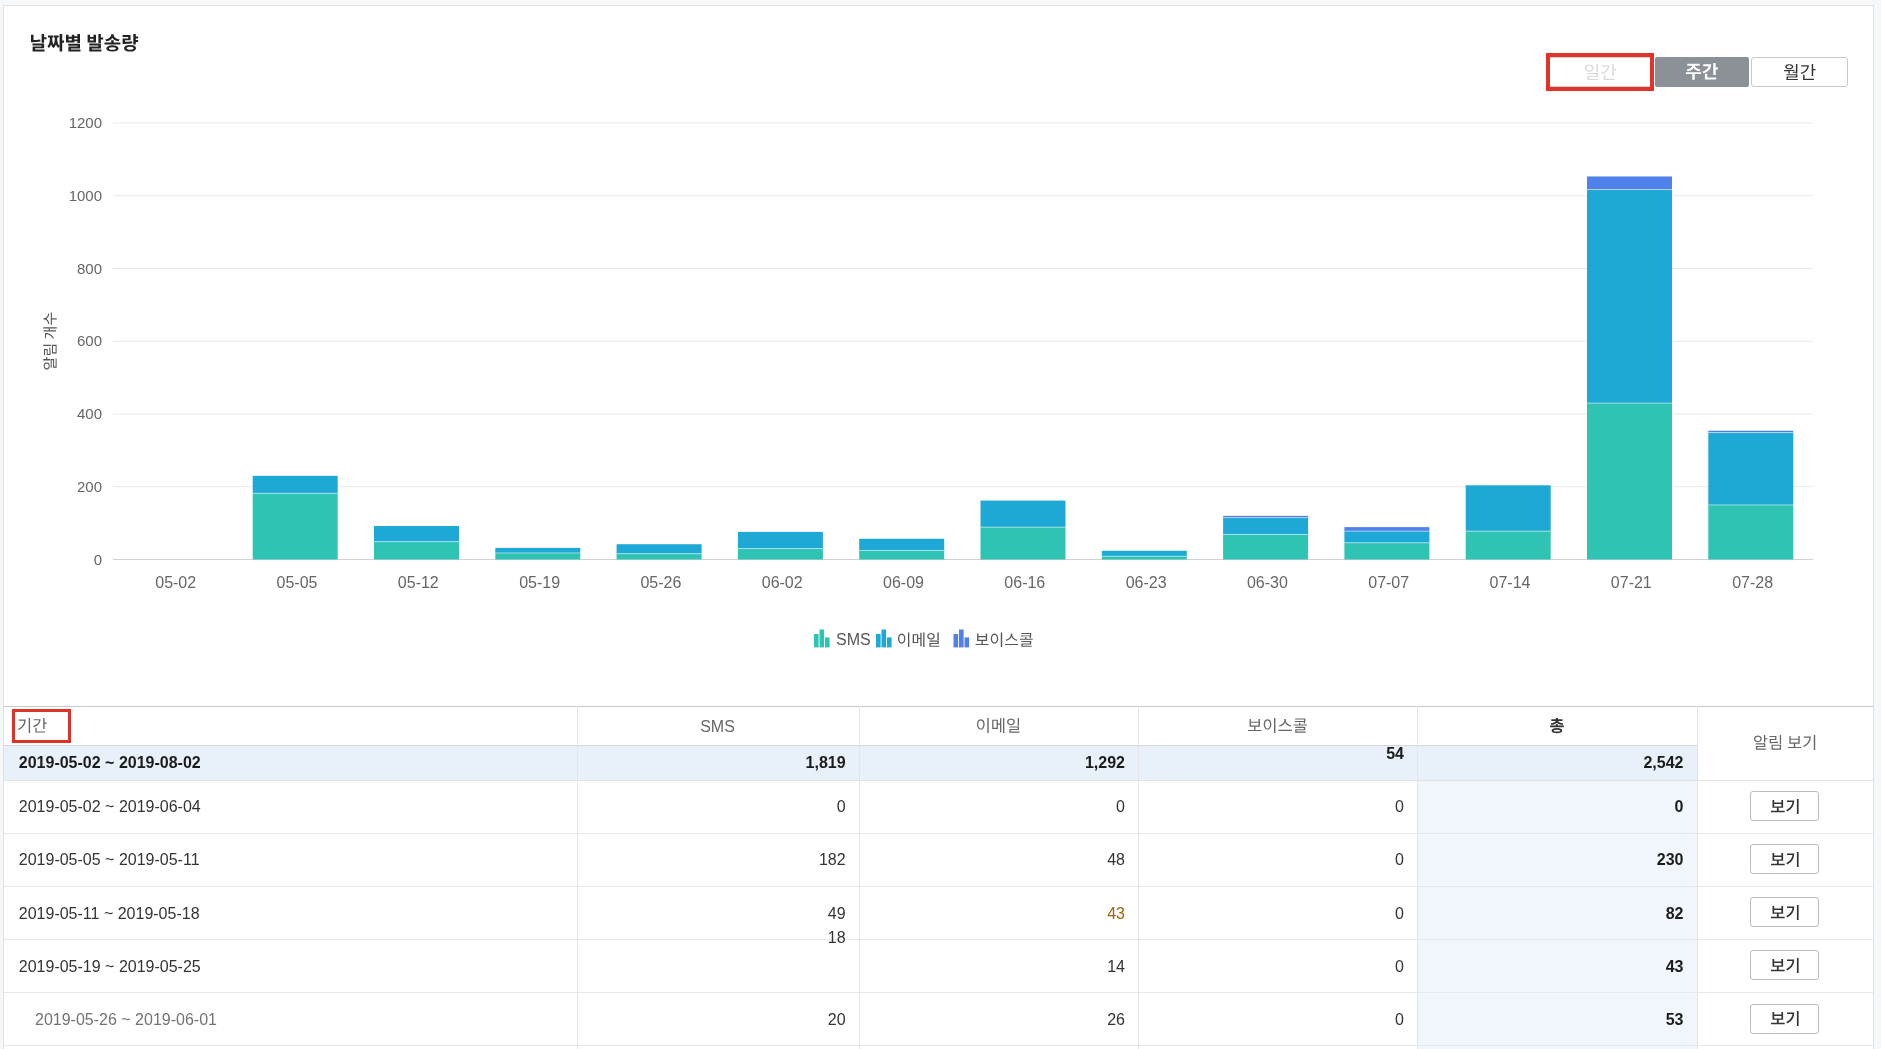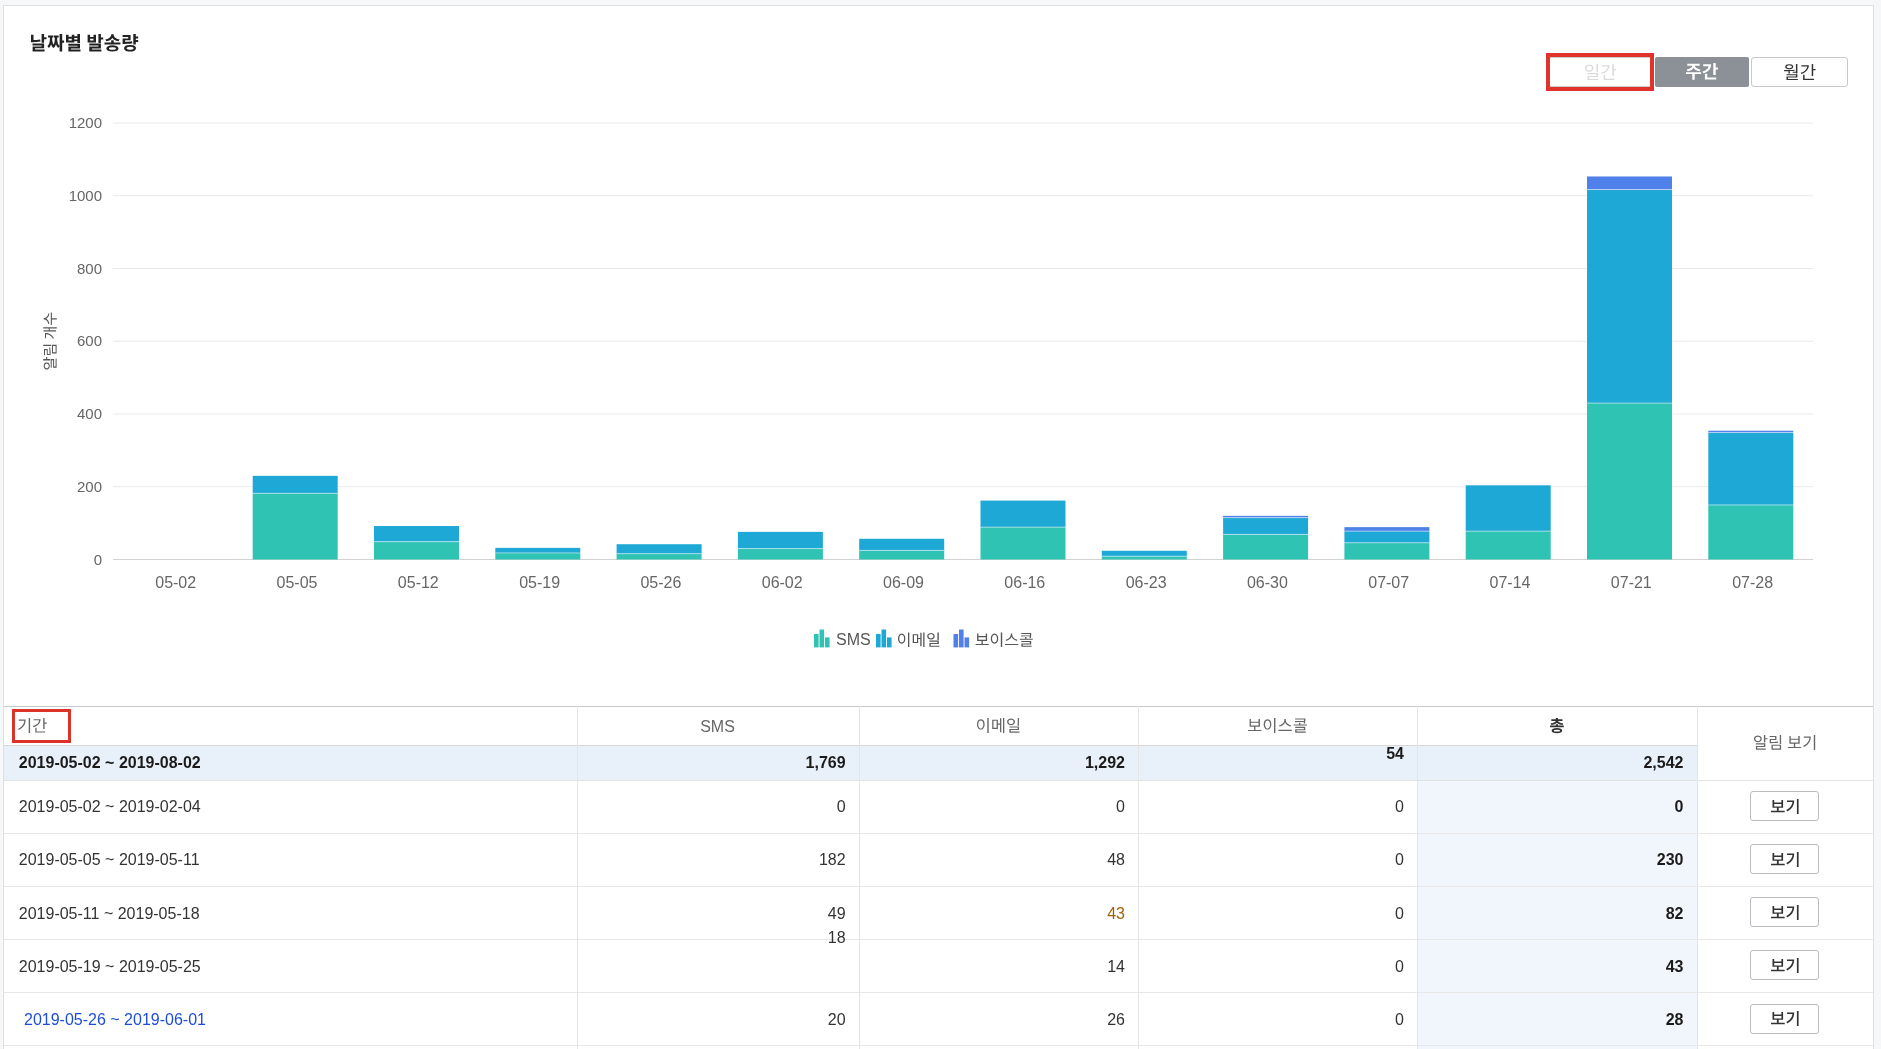--- a/index.html
+++ b/index.html
@@ -147,25 +147,25 @@
     <path d="M0.0 11.9H13.5V13.0H0.0ZM6.1 8.3H7.4V12.2H6.1ZM1.6 1.1H2.9V3.7H10.5V1.1H11.9V8.7H1.6ZM2.9 4.8V7.6H10.5V4.8Z M26.0 0.0H27.4V14.9H26.0ZM19.5 1.2Q20.6 1.2 21.5 1.8Q22.3 2.4 22.8 3.6Q23.3 4.8 23.3 6.4Q23.3 7.9 22.8 9.1Q22.3 10.3 21.5 10.9Q20.6 11.6 19.5 11.6Q18.4 11.6 17.6 10.9Q16.7 10.3 16.2 9.1Q15.7 7.9 15.7 6.4Q15.7 4.8 16.2 3.6Q16.7 2.4 17.6 1.8Q18.4 1.2 19.5 1.2ZM19.5 2.4Q18.8 2.4 18.2 2.9Q17.7 3.4 17.4 4.3Q17.0 5.1 17.0 6.4Q17.0 7.6 17.4 8.5Q17.7 9.4 18.2 9.9Q18.8 10.4 19.5 10.4Q20.2 10.4 20.8 9.9Q21.4 9.4 21.7 8.5Q22.0 7.6 22.0 6.4Q22.0 5.1 21.7 4.3Q21.4 3.4 20.8 2.9Q20.2 2.4 19.5 2.4Z M36.3 1.0H37.5V2.2Q37.5 3.2 37.2 4.0Q36.9 4.9 36.3 5.7Q35.7 6.4 34.9 7.0Q34.2 7.6 33.3 8.0Q32.4 8.4 31.5 8.6L30.9 7.5Q31.7 7.3 32.5 7.0Q33.3 6.6 34.0 6.1Q34.7 5.6 35.2 5.0Q35.7 4.4 36.0 3.7Q36.3 2.9 36.3 2.2ZM36.6 1.0H37.8V2.2Q37.8 2.9 38.1 3.7Q38.4 4.4 38.9 5.0Q39.5 5.6 40.2 6.1Q40.9 6.6 41.6 7.0Q42.4 7.3 43.2 7.5L42.6 8.6Q41.7 8.4 40.8 8.0Q40.0 7.6 39.2 7.0Q38.4 6.4 37.8 5.7Q37.3 4.9 36.9 4.0Q36.6 3.2 36.6 2.2ZM30.4 11.8H43.9V12.9H30.4Z M47.1 0.5H56.7V1.5H47.1ZM45.6 6.5H59.0V7.6H45.6ZM51.0 4.7H52.4V7.0H51.0ZM56.0 0.5H57.4V1.4Q57.4 2.2 57.3 3.2Q57.3 4.3 57.0 5.6L55.7 5.5Q55.9 4.2 56.0 3.2Q56.0 2.2 56.0 1.4ZM56.4 2.7V3.7L47.0 4.2L46.8 3.0ZM47.2 8.8H57.3V12.2H48.5V14.0H47.2V11.2H55.9V9.9H47.2ZM47.2 13.6H57.7V14.7H47.2Z" fill="#666"></path>
   </svg>
 <svg style="position:absolute;left:1549.8px;top:717.7px;overflow:visible;" width="15" height="16">
     <path d="M0.0 7.6H13.8V9.3H0.0ZM5.8 6.2H8.0V8.4H5.8ZM5.8 0.0H8.0V2.2H5.8ZM5.7 2.3H7.6V2.6Q7.6 3.5 7.2 4.2Q6.8 5.0 6.0 5.5Q5.2 6.1 4.0 6.4Q2.8 6.8 1.2 6.9L0.6 5.2Q2.0 5.1 2.9 4.9Q3.9 4.7 4.5 4.3Q5.1 3.9 5.4 3.5Q5.7 3.1 5.7 2.6ZM6.2 2.3H8.1V2.6Q8.1 3.1 8.4 3.5Q8.7 3.9 9.3 4.3Q9.9 4.7 10.9 4.9Q11.8 5.1 13.2 5.2L12.6 6.9Q11.0 6.8 9.8 6.4Q8.6 6.1 7.8 5.5Q7.0 5.0 6.6 4.2Q6.2 3.5 6.2 2.6ZM1.3 1.3H12.5V3.0H1.3ZM6.9 10.0Q9.4 10.0 10.8 10.7Q12.2 11.4 12.2 12.7Q12.2 13.9 10.8 14.6Q9.4 15.2 6.9 15.2Q4.4 15.2 3.0 14.6Q1.6 13.9 1.6 12.7Q1.6 11.4 3.0 10.7Q4.4 10.0 6.9 10.0ZM6.9 11.7Q5.3 11.7 4.6 11.9Q3.8 12.1 3.8 12.7Q3.8 13.2 4.6 13.4Q5.3 13.6 6.9 13.6Q8.4 13.6 9.2 13.4Q10.0 13.2 10.0 12.7Q10.0 12.1 9.2 11.9Q8.4 11.7 6.9 11.7Z" fill="#333"></path>
   </svg>
 <svg style="position:absolute;left:1754.2px;top:735.0px;overflow:visible;" width="62" height="16">
     <path d="M9.9 0.0H11.3V7.6H9.9ZM10.7 3.2H13.5V4.3H10.7ZM1.8 8.3H11.3V12.0H3.2V14.2H1.9V10.9H10.0V9.4H1.8ZM1.9 13.6H11.8V14.7H1.9ZM3.8 0.5Q5.0 0.5 5.8 1.0Q6.7 1.4 7.2 2.1Q7.7 2.9 7.7 3.9Q7.7 4.8 7.2 5.6Q6.7 6.3 5.8 6.8Q5.0 7.2 3.8 7.2Q2.7 7.2 1.9 6.8Q1.0 6.3 0.5 5.6Q0.0 4.8 0.0 3.8Q0.0 2.9 0.5 2.1Q1.0 1.4 1.9 1.0Q2.7 0.5 3.8 0.5ZM3.9 1.7Q3.1 1.7 2.6 1.9Q2.0 2.2 1.7 2.7Q1.3 3.2 1.3 3.9Q1.3 4.5 1.7 5.0Q2.0 5.5 2.6 5.8Q3.1 6.1 3.9 6.1Q4.6 6.1 5.2 5.8Q5.7 5.5 6.1 5.0Q6.4 4.5 6.4 3.9Q6.4 3.2 6.1 2.7Q5.7 2.2 5.2 1.9Q4.6 1.7 3.9 1.7Z M25.8 0.0H27.1V8.9H25.8ZM15.7 7.0H16.9Q18.2 7.0 19.4 7.0Q20.6 6.9 21.7 6.8Q22.8 6.7 24.0 6.6L24.1 7.7Q22.9 7.9 21.8 8.0Q20.6 8.1 19.5 8.1Q18.3 8.2 16.9 8.2H15.7ZM15.6 0.9H22.4V5.0H17.0V7.7H15.7V3.9H21.1V2.0H15.6ZM17.5 9.7H27.1V14.7H17.5ZM25.8 10.8H18.8V13.6H25.8Z M33.8 11.9H47.3V13.0H33.8ZM39.8 8.3H41.2V12.2H39.8ZM35.4 1.1H36.7V3.7H44.3V1.1H45.7V8.7H35.4ZM36.7 4.8V7.6H44.3V4.8Z M59.8 0.0H61.2V14.9H59.8ZM55.5 1.6H56.8Q56.8 3.2 56.4 4.7Q56.0 6.2 55.2 7.6Q54.4 8.9 53.1 10.1Q51.8 11.2 49.9 12.1L49.1 11.0Q51.3 10.0 52.7 8.6Q54.1 7.2 54.8 5.5Q55.5 3.8 55.5 1.8ZM49.8 1.6H56.0V2.7H49.8Z" fill="#666"></path>
   </svg>
 <div style="position:absolute;left:11.5px;top:709px;width:59px;height:34px;border:3.5px solid #dd3227;box-sizing:border-box"></div>
 <div class="lt b" style="left:18.8px;top:763.2px;transform:translateY(-50%);color:#1b1b1b">2019-05-02 ~ 2019-08-02</div>
-<div class="lt b" style="left:845.6px;top:763.2px;transform:translate(-100%,-50%);color:#1b1b1b">1,769</div>
+<div class="lt b" style="left:845.6px;top:763.2px;transform:translate(-100%,-50%);color:#1b1b1b">1,819</div>
 <div class="lt b" style="left:1125.0px;top:763.2px;transform:translate(-100%,-50%);color:#1b1b1b">1,292</div>
 <div class="lt b" style="left:1404.0px;top:754px;transform:translate(-100%,-50%);color:#1b1b1b">54</div>
 <div class="lt b" style="left:1683.5px;top:763.2px;transform:translate(-100%,-50%);color:#1b1b1b">2,542</div>
-<div class="lt" style="left:18.8px;top:807.2px;transform:translateY(-50%);color:#333">2019-05-02 ~ 2019-02-04</div>
+<div class="lt" style="left:18.8px;top:807.2px;transform:translateY(-50%);color:#333">2019-05-02 ~ 2019-06-04</div>
 <div class="lt" style="left:845.6px;top:807.2px;transform:translate(-100%,-50%);color:#333">0</div>
 <div class="lt" style="left:1125.0px;top:807.2px;transform:translate(-100%,-50%);color:#333">0</div>
 <div class="lt" style="left:1404.0px;top:807.2px;transform:translate(-100%,-50%);color:#333">0</div>
 <div class="lt b" style="left:1683.5px;top:807.2px;transform:translate(-100%,-50%);color:#1b1b1b">0</div>
 <div style="position:absolute;left:1750px;top:791.0px;width:69px;height:30px;border:1px solid #b9bcc0;border-radius:3px;background:#fff;box-sizing:border-box"></div>
 <svg style="position:absolute;left:1770.7px;top:798.5px;overflow:visible" width="29" height="16">
     <path d="M0.0 11.8H13.7V13.2H0.0ZM5.9 8.4H7.7V12.2H5.9ZM1.5 1.0H3.2V3.5H10.4V1.0H12.1V8.8H1.5ZM3.2 4.9V7.4H10.4V4.9Z M25.9 0.0H27.6V15.1H25.9ZM21.5 1.6H23.2Q23.2 3.3 22.8 4.8Q22.4 6.4 21.6 7.7Q20.8 9.1 19.5 10.3Q18.2 11.4 16.2 12.4L15.3 11.0Q17.5 10.0 18.8 8.6Q20.2 7.3 20.8 5.6Q21.5 3.9 21.5 1.9ZM16.0 1.6H22.2V3.0H16.0Z" fill="#333"></path>
   </svg>
 <div class="lt" style="left:18.8px;top:860.4px;transform:translateY(-50%);color:#333">2019-05-05 ~ 2019-05-11</div>
 <div class="lt" style="left:845.6px;top:860.4px;transform:translate(-100%,-50%);color:#333">182</div>
@@ -187,20 +187,20 @@
   </svg>
 <div class="lt" style="left:18.8px;top:966.5px;transform:translateY(-50%);color:#333">2019-05-19 ~ 2019-05-25</div>
 <div class="lt" style="left:845.6px;top:938px;transform:translate(-100%,-50%);color:#333">18</div>
 <div class="lt" style="left:1125.0px;top:966.5px;transform:translate(-100%,-50%);color:#333">14</div>
 <div class="lt" style="left:1404.0px;top:966.5px;transform:translate(-100%,-50%);color:#333">0</div>
 <div class="lt b" style="left:1683.5px;top:966.5px;transform:translate(-100%,-50%);color:#1b1b1b">43</div>
 <div style="position:absolute;left:1750px;top:950.3px;width:69px;height:30px;border:1px solid #b9bcc0;border-radius:3px;background:#fff;box-sizing:border-box"></div>
 <svg style="position:absolute;left:1770.7px;top:957.8px;overflow:visible" width="29" height="16">
     <path d="M0.0 11.8H13.7V13.2H0.0ZM5.9 8.4H7.7V12.2H5.9ZM1.5 1.0H3.2V3.5H10.4V1.0H12.1V8.8H1.5ZM3.2 4.9V7.4H10.4V4.9Z M25.9 0.0H27.6V15.1H25.9ZM21.5 1.6H23.2Q23.2 3.3 22.8 4.8Q22.4 6.4 21.6 7.7Q20.8 9.1 19.5 10.3Q18.2 11.4 16.2 12.4L15.3 11.0Q17.5 10.0 18.8 8.6Q20.2 7.3 20.8 5.6Q21.5 3.9 21.5 1.9ZM16.0 1.6H22.2V3.0H16.0Z" fill="#333"></path>
   </svg>
-<div class="lt" style="left:24px;top:1019.7px;transform:translateY(-50%);color:#1d4ed8">2019-05-26 ~ 2019-06-01</div>
+<div class="lt" style="left:35px;top:1019.7px;transform:translateY(-50%);color:#737373">2019-05-26 ~ 2019-06-01</div>
 <div class="lt" style="left:845.6px;top:1019.7px;transform:translate(-100%,-50%);color:#333">20</div>
 <div class="lt" style="left:1125.0px;top:1019.7px;transform:translate(-100%,-50%);color:#333">26</div>
 <div class="lt" style="left:1404.0px;top:1019.7px;transform:translate(-100%,-50%);color:#333">0</div>
-<div class="lt b" style="left:1683.5px;top:1019.7px;transform:translate(-100%,-50%);color:#1b1b1b">28</div>
+<div class="lt b" style="left:1683.5px;top:1019.7px;transform:translate(-100%,-50%);color:#1b1b1b">53</div>
 <div style="position:absolute;left:1750px;top:1003.5px;width:69px;height:30px;border:1px solid #b9bcc0;border-radius:3px;background:#fff;box-sizing:border-box"></div>
 <svg style="position:absolute;left:1770.7px;top:1010.9px;overflow:visible" width="29" height="16">
     <path d="M0.0 11.8H13.7V13.2H0.0ZM5.9 8.4H7.7V12.2H5.9ZM1.5 1.0H3.2V3.5H10.4V1.0H12.1V8.8H1.5ZM3.2 4.9V7.4H10.4V4.9Z M25.9 0.0H27.6V15.1H25.9ZM21.5 1.6H23.2Q23.2 3.3 22.8 4.8Q22.4 6.4 21.6 7.7Q20.8 9.1 19.5 10.3Q18.2 11.4 16.2 12.4L15.3 11.0Q17.5 10.0 18.8 8.6Q20.2 7.3 20.8 5.6Q21.5 3.9 21.5 1.9ZM16.0 1.6H22.2V3.0H16.0Z" fill="#333"></path>
   </svg>
 </body></html>

